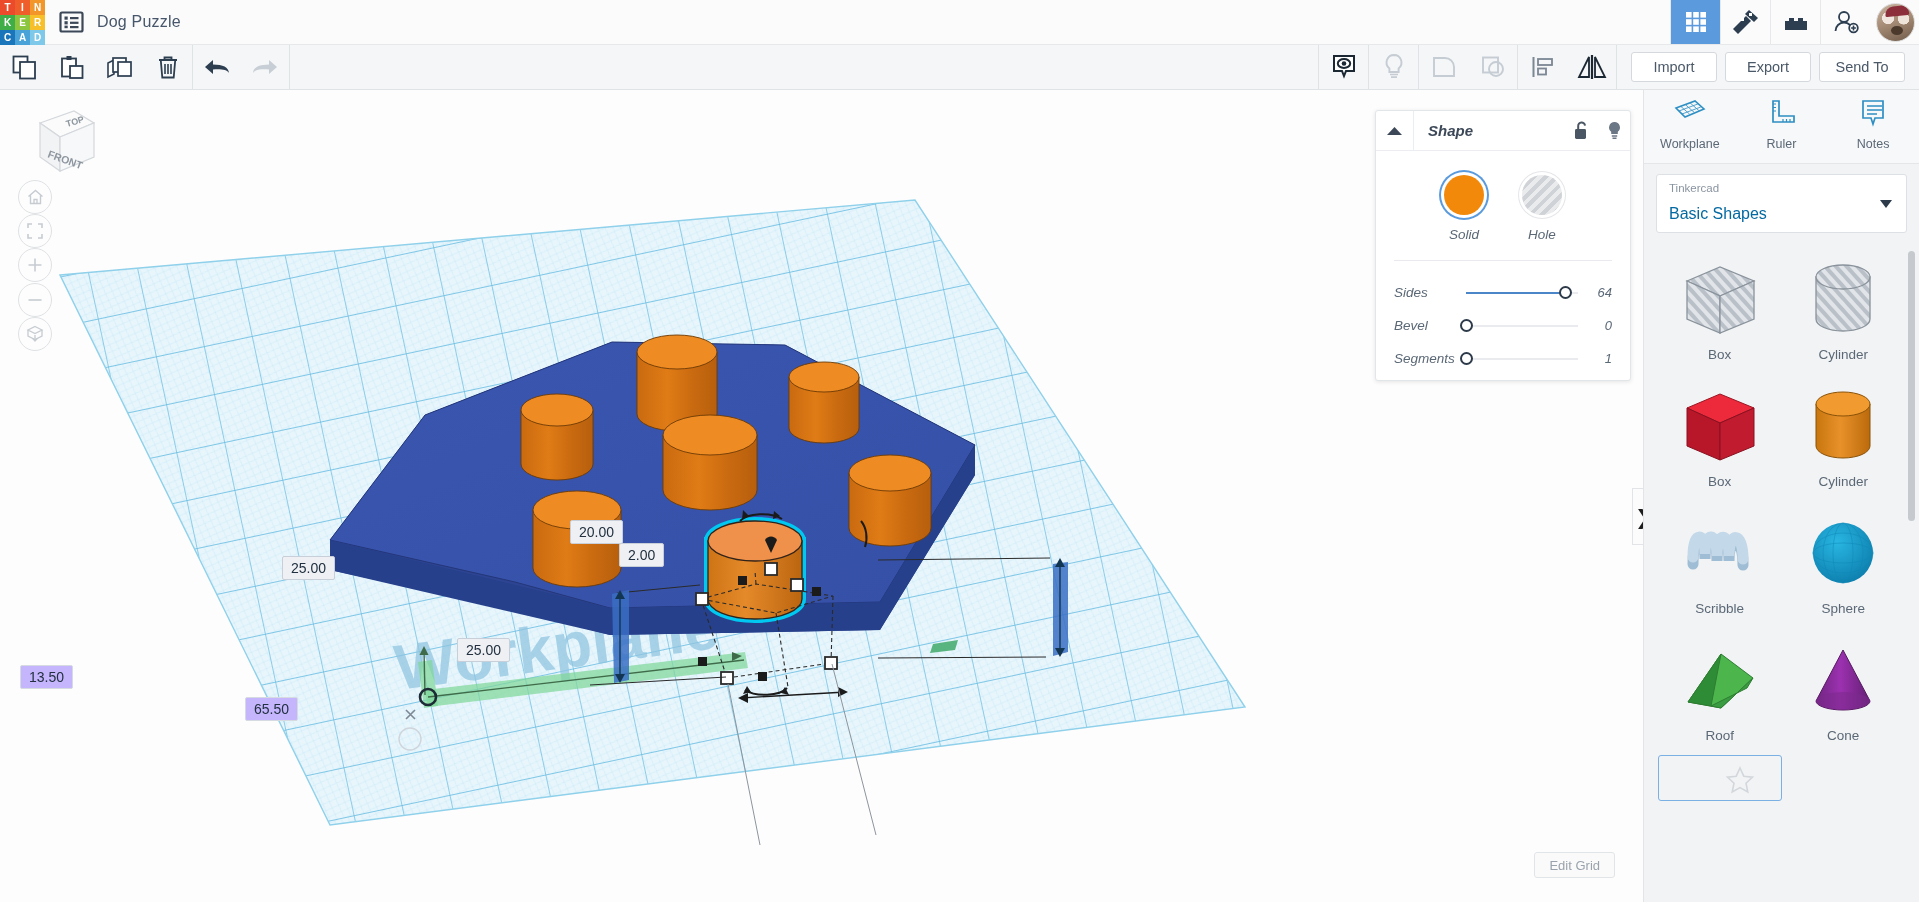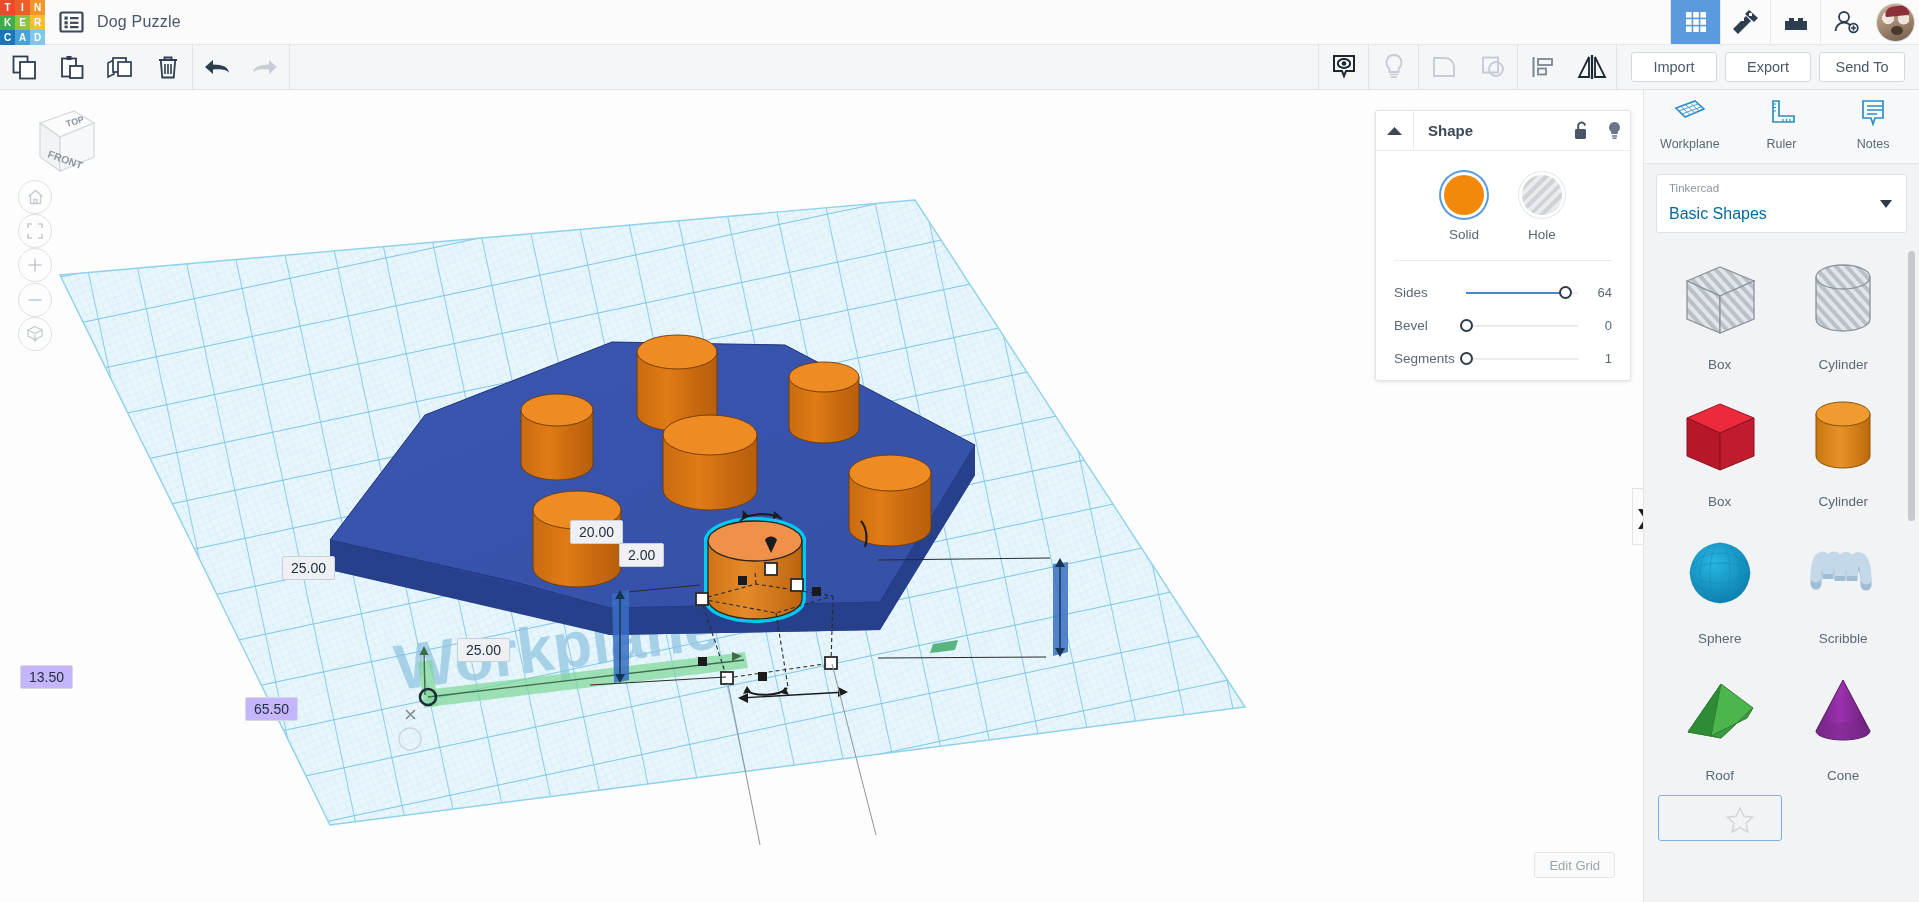--- a/index.html
+++ b/index.html
@@ -110,20 +110,21 @@
     border-radius: 2px; color: #22303f; font-size: 14px;
     padding: 3px 8px; line-height: 1.15; white-space: nowrap;
   }
   .dim.plain { background: #c4b5fd; border-color: #d6dbe2; }
 
   
   .shape-panel {
     position: absolute; left: 1375px; top: 110px; width: 256px;
     background: #fff; border: 1px solid #e3e6e9; border-radius: 3px;
     box-shadow: 0 1px 4px rgba(0,0,0,.10);
+    font-style: italic;
   }
   .sp-header {
     height: 40px; display: flex; align-items: center;
     border-bottom: 1px solid #ebedf0;
   }
   .sp-collapse {
     width: 38px; height: 39px; display: flex; align-items: center;
     justify-content: center; border-right: 1px solid #ebedf0; cursor: pointer;
   }
   .sp-title {
@@ -181,21 +182,21 @@
     width: 0; height: 0; border-left: 6px solid transparent;
     border-right: 6px solid transparent; border-top: 8px solid #2c3a4a;
   }
   .rp-grid {
     position: relative; padding: 6px 14px 0; height: 690px; overflow: hidden;
   }
   .shapes {
     display: grid; grid-template-columns: 1fr 1fr; row-gap: 8px;
   }
   .shape-cell { text-align: center; padding: 8px 0 4px; cursor: pointer; }
-  .shape-cell .sname { font-size: 13.5px; color: #5b6876; margin-top: 10px; }
+  .shape-cell .sname { font-size: 13.5px; color: #5b6876; margin-top: 0; }
   .fav-cell {
     grid-column: 1 / 2; border: 1px solid #7ab0e4; border-radius: 3px;
     height: 46px; position: relative; background: #f2f3f5;
   }
   .fav-star { position: absolute; right: 26px; top: 10px; }
   .rp-scroll {
     position: absolute; right: 4px; top: 10px; width: 7px; height: 270px;
     background: #c6cace; border-radius: 4px;
   }
   .collapse-tab {
@@ -724,47 +725,47 @@
             </linearGradient>
               </defs>
             <path d="M20,22 v42 a27,12 0 0 0 54,0 v-42 z" fill="url(#og)" stroke="#8a5309" stroke-width="1"></path>
             <ellipse cx="47" cy="22" rx="27" ry="12" fill="#f09a2f" stroke="#8a5309" stroke-width="1"></ellipse>
           </svg>
           <div class="sname">Cylinder</div>
         </div>
 
         <div class="shape-cell">
           <svg width="94" height="88" viewBox="0 0 94 88">
+            <path d="M20,55 C20,26 32,26 32,50 C32,26 44,26 44,52 C44,26 56,26 56,52 C56,26 70,26 70,56" fill="none" stroke="#9fbdd4" stroke-width="11" stroke-linecap="round"></path>
+            <path d="M20,48 C20,22 32,22 32,45 C32,22 44,22 44,47 C44,22 56,22 56,47 C56,22 70,22 70,50" fill="none" stroke="#c3d8e8" stroke-width="11" stroke-linecap="round"></path>
+          </svg>
+          <div class="sname">Scribble</div>
+        </div>
+
+        <div class="shape-cell">
+          <svg width="94" height="88" viewBox="0 0 94 88">
             <defs>
                 <radialGradient id="sg" cx="40%" cy="32%" r="72%">
               <stop offset="0%" stop-color="#29b6e2"></stop>
                   <stop offset="100%" stop-color="#0d7fae"></stop>
             </radialGradient>
               </defs>
             <circle cx="47" cy="44" r="30" fill="url(#sg)"></circle>
             <g stroke="#0e86b6" stroke-width="0.7" fill="none" opacity="0.7">
               <ellipse cx="47" cy="44" rx="10" ry="30"></ellipse>
                 <ellipse cx="47" cy="44" rx="20" ry="30"></ellipse>
               <ellipse cx="47" cy="44" rx="30" ry="10"></ellipse>
                 <ellipse cx="47" cy="44" rx="30" ry="20"></ellipse>
             </g>
           </svg>
           <div class="sname">Sphere</div>
         </div>
 
         <div class="shape-cell">
           <svg width="94" height="88" viewBox="0 0 94 88">
-            <path d="M20,55 C20,26 32,26 32,50 C32,26 44,26 44,52 C44,26 56,26 56,52 C56,26 70,26 70,56" fill="none" stroke="#9fbdd4" stroke-width="11" stroke-linecap="round"></path>
-            <path d="M20,48 C20,22 32,22 32,45 C32,22 44,22 44,47 C44,22 56,22 56,47 C56,22 70,22 70,50" fill="none" stroke="#c3d8e8" stroke-width="11" stroke-linecap="round"></path>
-          </svg>
-          <div class="sname">Scribble</div>
-        </div>
-
-        <div class="shape-cell">
-          <svg width="94" height="88" viewBox="0 0 94 88">
             <polygon points="15,66 48,18 80,42 48,72" fill="#4cb64c" stroke="#2e7d32" stroke-width="1"></polygon>
             <polygon points="15,66 48,18 38,70" fill="#2f8c36" stroke="#2e7d32" stroke-width="1"></polygon>
             <polygon points="38,70 48,72 80,42 74,52" fill="#3a9c40" stroke="#2e7d32" stroke-width="1"></polygon>
           </svg>
           <div class="sname">Roof</div>
         </div>
 
         <div class="shape-cell">
           <svg width="94" height="88" viewBox="0 0 94 88">
             <defs>

